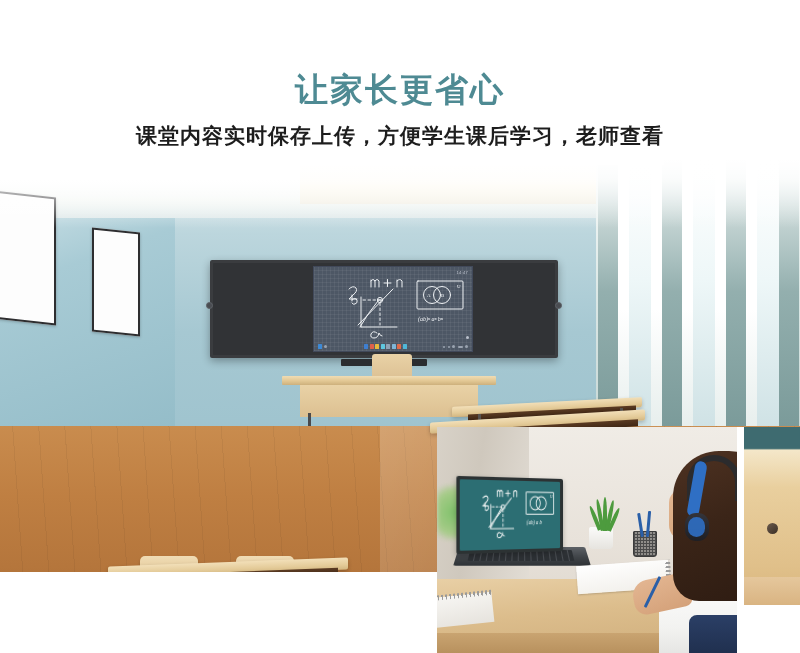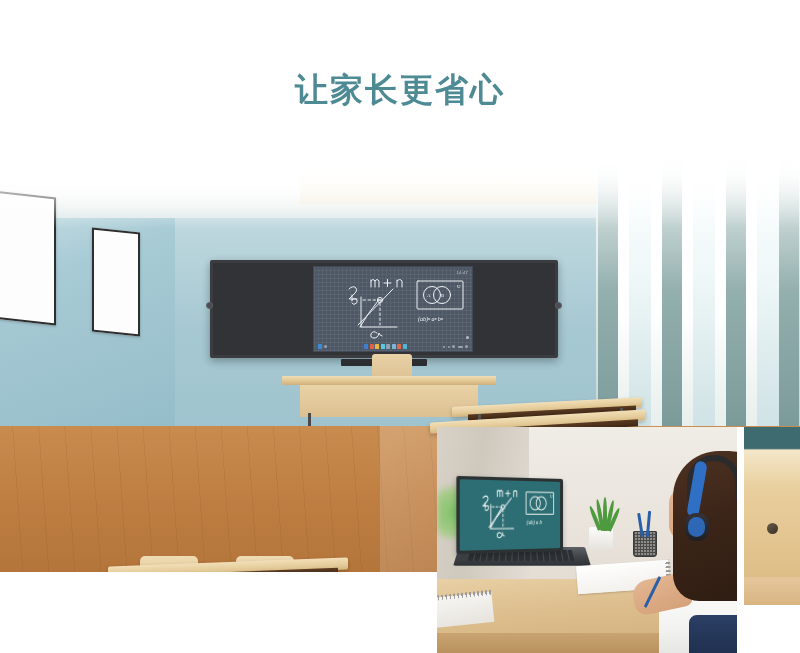--- a/index.html
+++ b/index.html
@@ -197,20 +197,21 @@
   .inset-white-r { position:absolute; left:307px; top:178px; width:56px; height:48px; background:#fff; }
   .inset-gap { position:absolute; left:300px; top:0; width:7px; height:226px; background:#ffffff; }
 </style>
 </head>
 <body>
 
 <div class="page">
 
   <div class="header">
     <div class="title">让家长更省心</div>
+    <div class="subtitle">课堂内容实时保存上传，方便学生课后学习，老师查看</div>
   </div>
 
   <div class="scene">
 
     <div class="wall"></div>
     <div class="wall-left"></div>
     <div class="ceiling"></div>
     <div class="ceil-warm"></div>
 
     <div class="wb wb1"></div>

